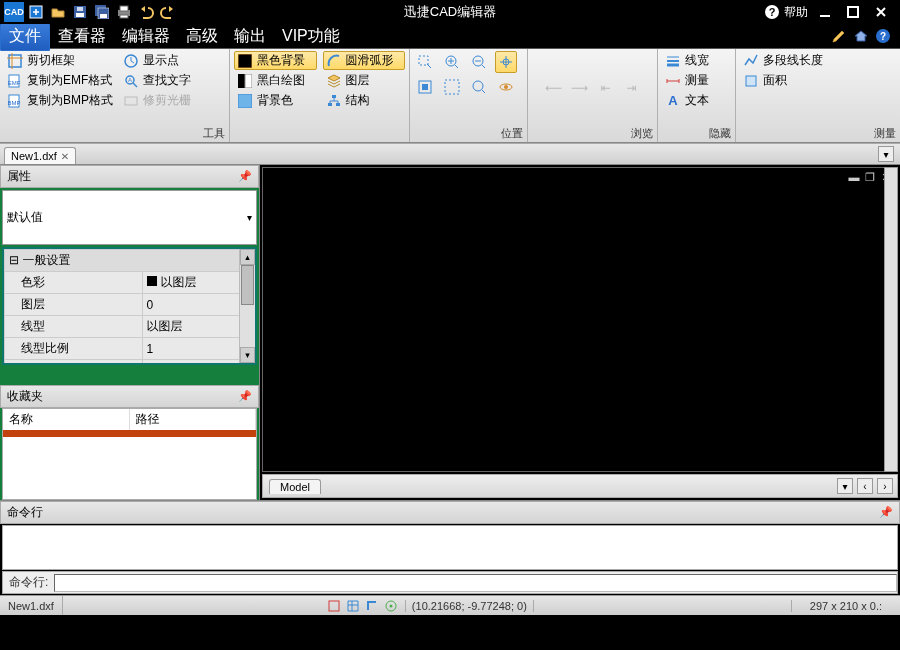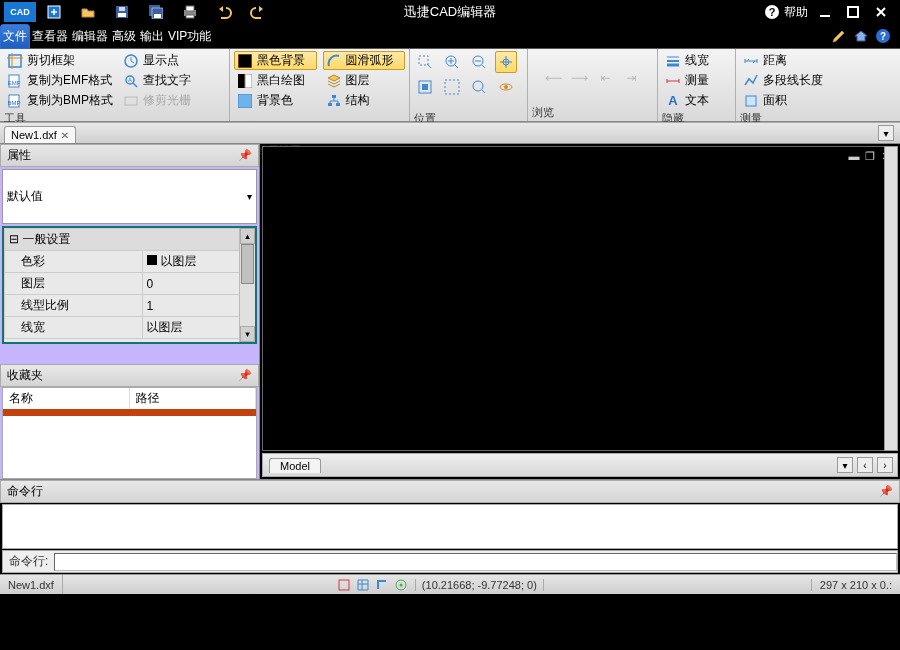--- a/index.html
+++ b/index.html
@@ -1,56 +1,56 @@
 <!DOCTYPE html>
 <html><head>
 <meta charset="utf-8">
 <style>
 * { box-sizing: border-box; margin: 0; padding: 0; font-family: "Microsoft YaHei", "SimSun", sans-serif; }
 body { width: 900px; height: 650px; background: #000; overflow: hidden; font-size: 12px; }
 
 
 .titlebar { height: 24px; background: #000; display: flex; align-items: center; color: #fff; position: relative; }
 .titlebar .qat { display: flex; gap: 2px; padding-left: 4px; align-items: center; }
-.qat .ico { width: 32px; height: 20px; display: flex; align-items: center; justify-content: center; cursor: pointer; }
+.qat .ico { width: 20px; height: 20px; display: flex; align-items: center; justify-content: center; cursor: pointer; }
 .titlebar .title { position: absolute; left: 50%; transform: translateX(-50%); font-size: 13px; color: #fff; }
 .titlebar .winbtns { margin-left: auto; display: flex; align-items: center; gap: 6px; padding-right: 8px; }
 .winbtns .help { display: flex; align-items: center; gap: 4px; color: #fff; cursor: pointer; }
 .winbtns .ico { width: 22px; height: 20px; display: flex; align-items: center; justify-content: center; cursor: pointer; font-size: 16px; }
 
 
 .menubar { height: 24px; background: #000; display: flex; align-items: center; }
-.menubar .tab { padding: 3px 2px; color: #fff; font-size: 12px; cursor: pointer; }
+.menubar .tab { padding: 3px 8px; color: #fff; font-size: 16px; cursor: pointer; }
 .menubar .tab.active { background: linear-gradient(#3a7edb,#1f5dbf); border:1px solid #2b6fce; border-radius:3px 3px 0 0; }
 .menubar .icon-strip { margin-left: auto; display: flex; gap: 4px; padding-right: 8px; }
 .menubar .icon-strip .ico { width: 18px; height: 18px; display:flex; align-items:center; justify-content:center; cursor:pointer; }
 
 
-.ribbon { height: 74px; background: linear-gradient(#f4f4f4,#d9d9d9); border-top:1px solid #555; border-bottom:1px solid #888; display:flex; }
+.ribbon { height: 95px; background: linear-gradient(#f4f4f4,#d9d9d9); border-top:1px solid #555; border-bottom:1px solid #888; display:flex; }
 .ribbon-group { border-right:1px solid #b0b0b0; display:flex; flex-direction:column; padding: 2px 4px 0 4px; }
 .ribbon-group .items { flex:1; display:flex; flex-direction:column; gap:1px; }
 .ribbon-group .items-2col { flex:1; display:grid; grid-template-columns: auto auto; gap:1px 6px; align-content:start; }
 .ribbon-group .items-nav { flex:1; display:flex; align-items:center; gap:4px; }
-.ribbon-group .label { text-align:left; font-size:11px; color:#333; padding: 1px 0; }
+.ribbon-group .label { text-align:right; font-size:11px; color:#333; padding: 1px 0; }
 .rbtn { display:flex; align-items:center; gap:4px; padding:1px 3px; white-space:nowrap; cursor:pointer; font-size:12px; border-radius:2px; }
 .rbtn.on { background: linear-gradient(#ffe9a8,#ffd968); border:1px solid #c79d2a; padding:0 2px; }
 .rbtn .ic { width:16px; height:16px; display:inline-flex; align-items:center; justify-content:center; }
 .navbtn { width:22px; height:22px; display:flex; align-items:center; justify-content:center; border-radius:2px; cursor:pointer; color:#555; }
 .navbtn.on { background: linear-gradient(#ffe9a8,#ffd968); border:1px solid #c79d2a; color:#333; }
 .navbtn.disabled { color:#bbb; }
 
 
 .doctabs { height:22px; background: linear-gradient(#e8e8e8,#d0d0d0); display:flex; align-items:flex-end; padding-left:4px; border-top:1px solid #aaa; border-bottom:1px solid #888; position:relative;}
 .doctab { background:#f8f8f8; border:1px solid #999; border-bottom:none; padding:2px 6px; font-size:11px; display:flex; align-items:center; gap:4px; border-radius:3px 3px 0 0;}
 .doctab .x { font-size:10px; color:#666; cursor:pointer; }
 .doctabs .dd { position:absolute; right:6px; top:2px; width:16px; height:16px; border:1px solid #999; background:#eee; display:flex; align-items:center; justify-content:center; font-size:10px; cursor:pointer;}
 
 
 .mainrow { height: 335px; display:flex; }
-.leftpanel { width:260px; display:flex; flex-direction:column; border-right:1px solid #888; background:#c4b5fd; }
+.leftpanel { width:260px; display:flex; flex-direction:column; border-right:1px solid #888; background:#15803d; }
 .pane-hdr { background: linear-gradient(#e8e8e8,#d4d4d4); border:1px solid #aaa; padding:2px 6px; font-size:12px; display:flex; align-items:center; }
 .pane-hdr .pin { margin-left:auto; font-size:11px; cursor:pointer; }
 .combo { border:1px solid #999; background:#fff; margin:2px; padding:18px 4px; display:flex; align-items:center; cursor:pointer; }
 .combo .dd { margin-left:auto; font-size:10px; }
 .propgrid { flex:0 0 auto; border:2px solid #0f766e; margin:0 2px; background:#e9e9e9; height:118px; overflow:hidden; position:relative;}
 .propgrid table { width:100%; border-collapse:collapse; font-size:12px; }
 .propgrid td { border:1px solid #ccc; padding:2px 4px; }
 .propgrid td.k { width:55%; padding-left:16px; }
 .propgrid tr.hdr td { background:#dcdcdc; padding-left:4px; font-weight:normal; }
 .propgrid .vscr { position:absolute; right:0; top:0; bottom:0; width:16px; background:#e0e0e0; border-left:1px solid #bbb; }
@@ -81,21 +81,21 @@
 .cmdinput-row { display:flex; align-items:center; background:#eee; border:1px solid #aaa; margin:1px 2px;}
 .cmdinput-row .lbl { padding:2px 6px; font-size:12px; color:#333;}
 .cmdinput-row input { flex:1; border:1px inset #bbb; background:#fff; height:18px; padding:0 4px; font-size:12px;}
 
 
 .statusbar { height:20px; background: linear-gradient(#e6e6e6,#cfcfcf); border-top:1px solid #999; display:flex; align-items:center; font-size:11px; color:#333;}
 .statusbar .cell { padding:0 8px; border-right:1px solid #aaa; height:100%; display:flex; align-items:center;}
 .statusbar .mid-icons { display:flex; gap:3px; padding:0 6px; }
 .statusbar .mid-icons .ic{ width:16px; height:16px; display:flex; align-items:center; justify-content:center;}
 .statusbar .coords { border-left:1px solid #aaa; border-right:1px solid #aaa; padding:0 6px;}
-.statusbar .right { margin-left:auto; border-left:1px solid #aaa; padding:0 8px;}
+.statusbar .right { margin-left:auto; border-left:1px solid #aaa; padding:0 18px;}
 
 svg { display:block; }
 </style>
 </head>
 <body>
 
 <div class="titlebar">
   <div class="qat">
     <span class="ico" style="background:#1976d2;color:#fff;font-size:9px;font-weight:bold;">CAD</span>
     <span class="ico">
@@ -408,29 +408,20 @@
       <div class="rbtn">
           <span class="ic" style="color:#2a6fd0;font-weight:bold;font-size:13px;">A</span>
           <span>文本</span>
         </div>
     </div>
     <div class="label">隐藏</div>
   </div>
 
   <div class="ribbon-group" style="flex:1;border-right:none;">
     <div class="items">
-      <div class="rbtn">
-          <span class="ic">
-            <svg width="16" height="16">
-              <path d="M2 8h12M2 6v4M14 6v4" stroke="#3b88d4"></path>
-              <path d="M4 8l2-2M12 8l-2 2" stroke="#3b88d4"></path>
-            </svg>
-          </span>
-          <span>距离</span>
-        </div>
       <div class="rbtn">
           <span class="ic">
             <svg width="16" height="16">
               <path d="M2 12l4-6 4 4 4-8" fill="none" stroke="#3b88d4" stroke-width="1.5"></path>
             </svg>
           </span>
           <span>多段线长度</span>
         </div>
       <div class="rbtn">
           <span class="ic">
@@ -471,20 +462,24 @@
             </tr>
         <tr>
               <td class="k">色彩</td>
               <td><span style="display:inline-block;width:10px;height:10px;background:#000;margin-right:4px;"></span><span>以图层</span></td>
             </tr>
         <tr>
               <td class="k">图层</td>
               <td>0</td>
             </tr>
         <tr>
+              <td class="k">线型</td>
+              <td>以图层</td>
+            </tr>
+        <tr>
               <td class="k">线型比例</td>
               <td>1</td>
             </tr>
         <tr>
               <td class="k">线宽</td>
               <td>以图层</td>
             </tr>
       </tbody>
         </table>
       <div class="vscr">

